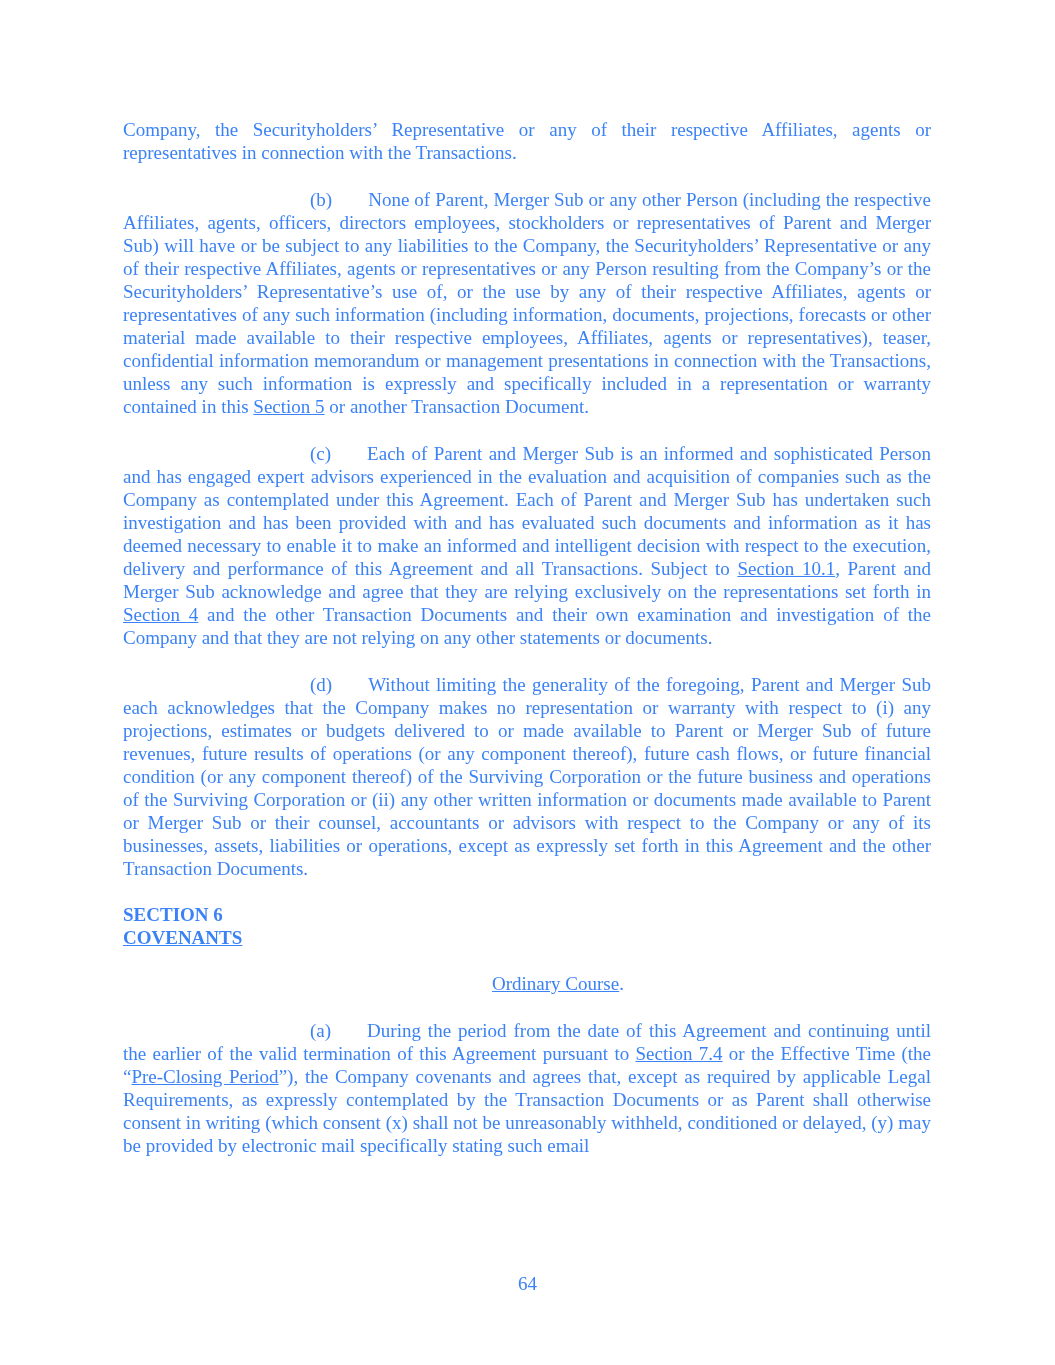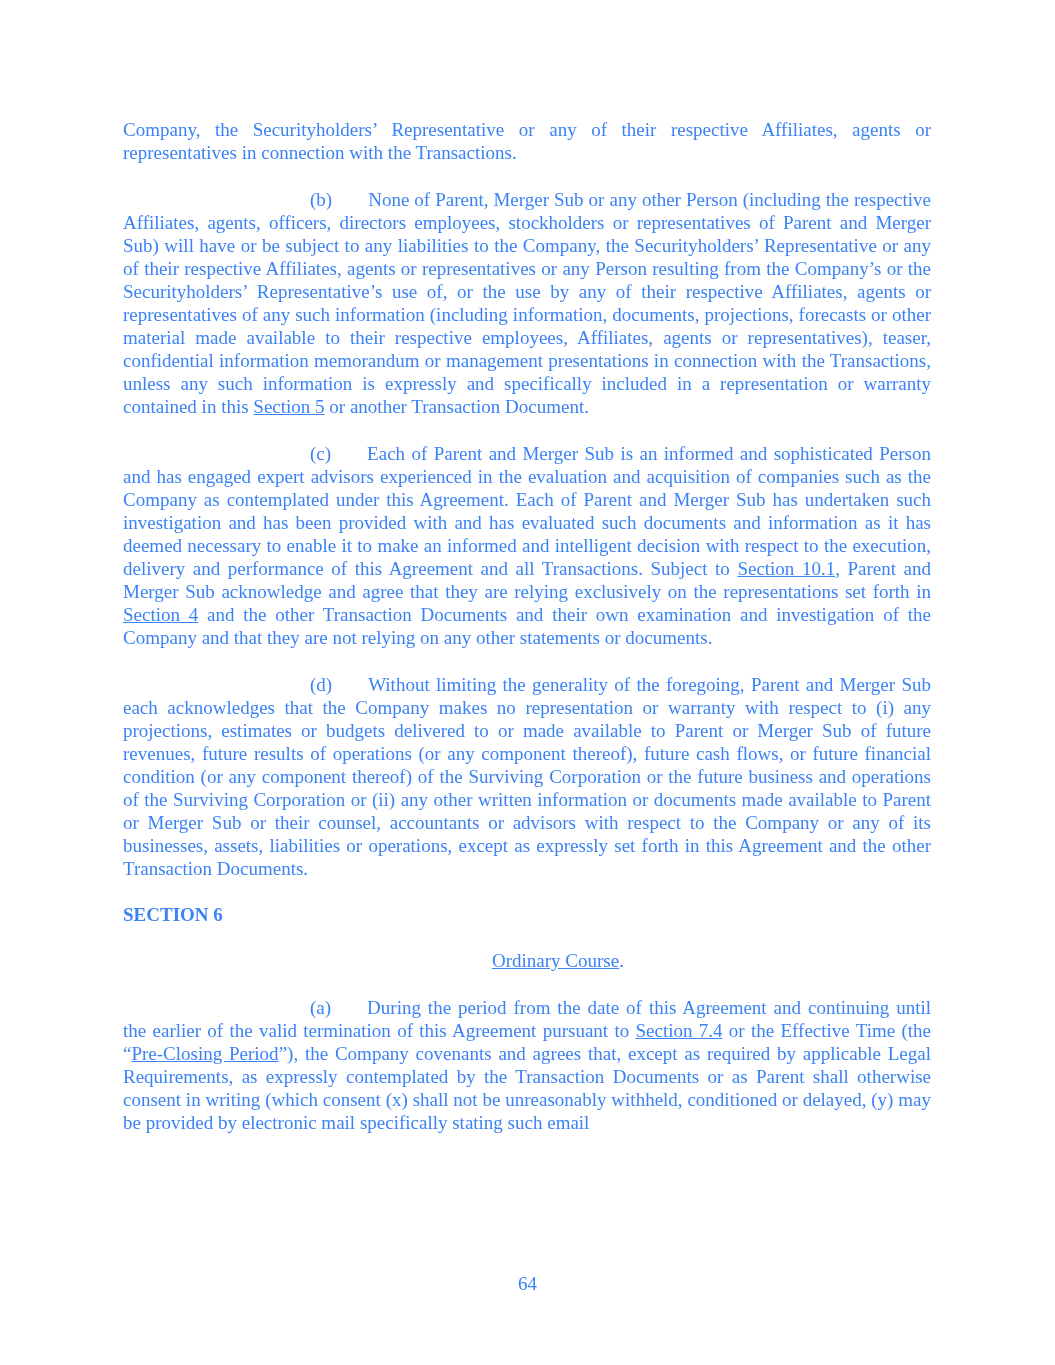--- a/index.html
+++ b/index.html
@@ -72,20 +72,21 @@
     <p class="para"><span>Company, the Securityholders’ Representative or any of their respective Affiliates, agents or representatives in connection with the Transactions.</span></p>
 
     <p class="para ind"><span>(b)</span><span class="tab"></span><span>None of Parent, Merger Sub or any other Person (including the respective Affiliates, agents, officers, directors employees, stockholders or representatives of Parent and Merger Sub) will have or be subject to any liabilities to the Company, the Securityholders’ Representative or any of their respective Affiliates, agents or representatives or any Person resulting from the Company’s or the Securityholders’ Representative’s use of, or the use by any of their respective Affiliates, agents or representatives of any such information (including information, documents, projections, forecasts or other material made available to their respective employees, Affiliates, agents or representatives), teaser, confidential information memorandum or management presentations in connection with the Transactions, unless any such information is expressly and specifically included in a representation or warranty contained in this </span><span class="u">Section 5</span><span> or another Transaction Document.</span></p>
 
     <p class="para ind"><span>(c)</span><span class="tab"></span><span>Each of Parent and Merger Sub is an informed and sophisticated Person and has engaged expert advisors experienced in the evaluation and acquisition of companies such as the Company as contemplated under this Agreement.  Each of Parent and Merger Sub has undertaken such investigation and has been provided with and has evaluated such documents and information as it has deemed necessary to enable it to make an informed and intelligent decision with respect to the execution, delivery and performance of this Agreement and all Transactions.  Subject to </span><span class="u">Section 10.1</span><span>, Parent and Merger Sub acknowledge and agree that they are relying exclusively on the representations set forth in </span><span class="u">Section 4</span><span> and the other Transaction Documents and their own examination and investigation of the Company and that they are not relying on any other statements or documents.</span></p>
 
     <p class="para ind"><span>(d)</span><span class="tab"></span><span>Without limiting the generality of the foregoing, Parent and Merger Sub each acknowledges that the Company makes no representation or warranty with respect to (i) any projections, estimates or budgets delivered to or made available to Parent or Merger Sub of future revenues, future results of operations (or any component thereof), future cash flows, or future financial condition (or any component thereof) of the Surviving Corporation or the future business and operations of the Surviving Corporation or (ii) any other written information or documents made available to Parent or Merger Sub or their counsel, accountants or advisors with respect to the Company or any of its businesses, assets, liabilities or operations, except as expressly set forth in this Agreement and the other Transaction Documents.</span></p>
 
     <div class="sec-heading">
       <span class="line">SECTION 6</span>
+      <span class="line u">COVENANTS</span>
     </div>
 
     <p class="subhead"><span class="u">Ordinary Course</span><span>.</span></p>
 
     <p class="para ind"><span>(a)</span><span class="tab"></span><span>During the period from the date of this Agreement and continuing until the earlier of the valid termination of this Agreement pursuant to </span><span class="u">Section 7.4</span><span> or the Effective Time (the “</span><span class="u">Pre-Closing Period</span><span>”), the Company covenants and agrees that, except as required by applicable Legal Requirements, as expressly contemplated by the Transaction Documents or as Parent shall otherwise consent in writing (which consent (x) shall not be unreasonably withheld, conditioned or delayed, (y) may be provided by electronic mail specifically stating such email</span></p>
 
   </div>
 
   <div class="pagenum">64</div>
 </div>

